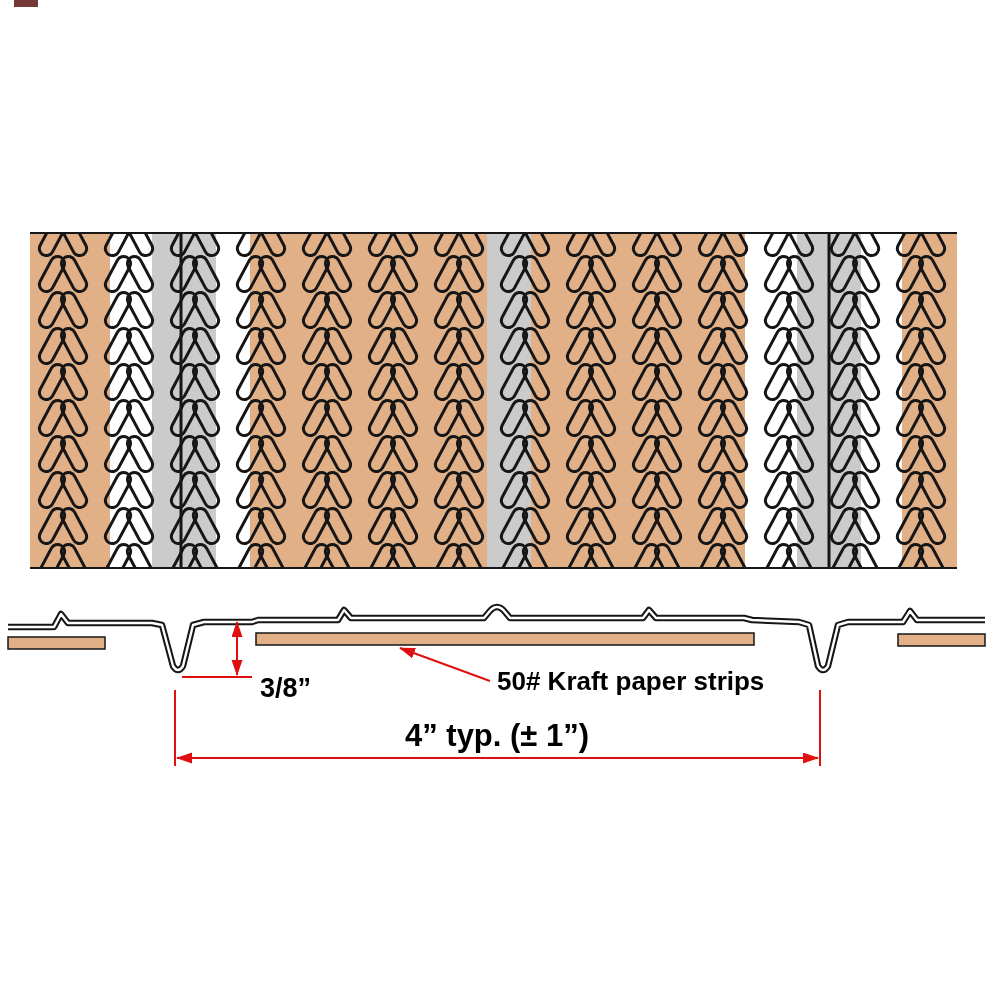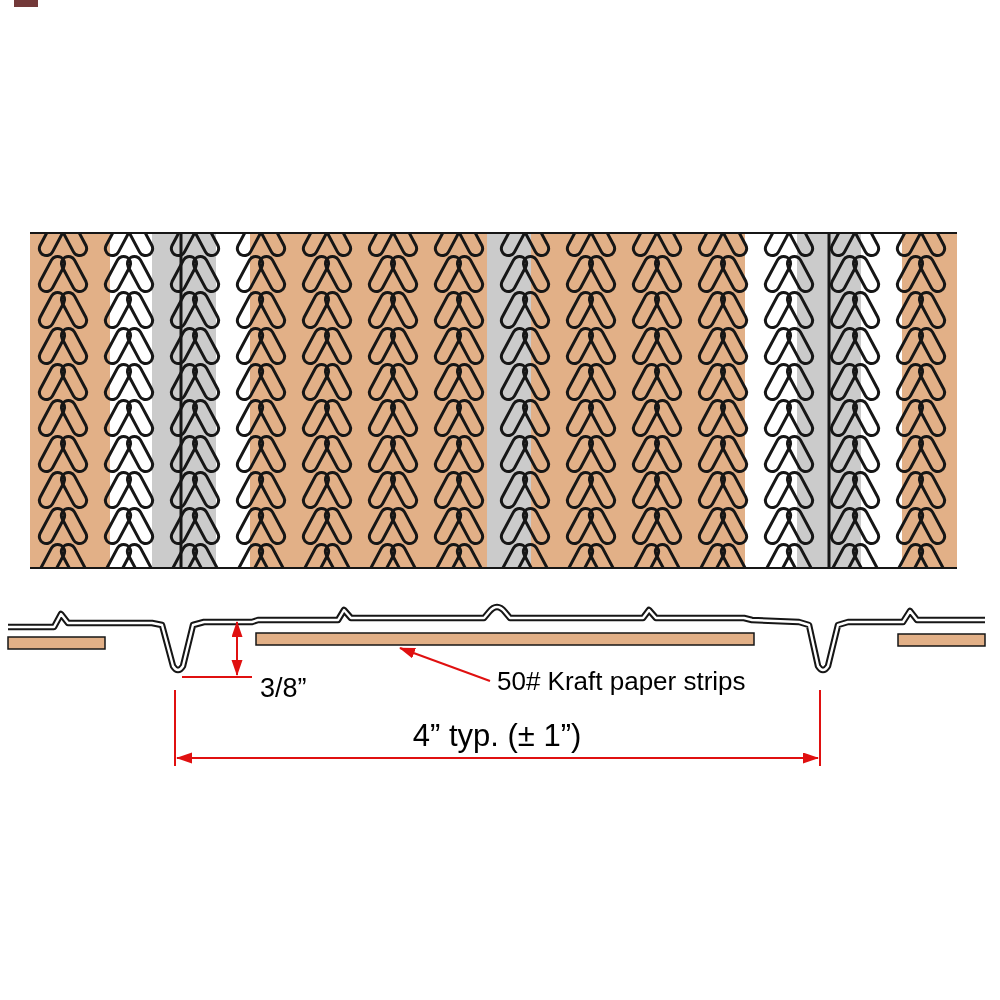--- a/index.html
+++ b/index.html
@@ -1,16 +1,16 @@
 <!DOCTYPE html>
 <html style="--paper: #e2b087; --gray: #cbcbcb; --ink: #161616; --red: #e01010;"><head>
 <meta charset="utf-8">
 <style>
   html,body{margin:0;padding:0;background:#ffffff;}
-  .canvas{width:1000px;height:1000px;position:relative;background:#ffffff;overflow:hidden;}
+  .canvas{width:1000px;height:1000px;position:relative;background:#ffffff;overflow:hidden;font-weight:bold;}
   svg{display:block;}
   text{font-family:"Liberation Sans","DejaVu Sans",sans-serif;fill:#000;}
   .dim-label{font-size:27px;}
   .dim-label-big{font-size:31px;}
   .leader-label{font-size:26px;}
   .redline{stroke:var(--red,#e01010);stroke-width:2;fill:none;}
 </style>
 </head>
 <body>
 

